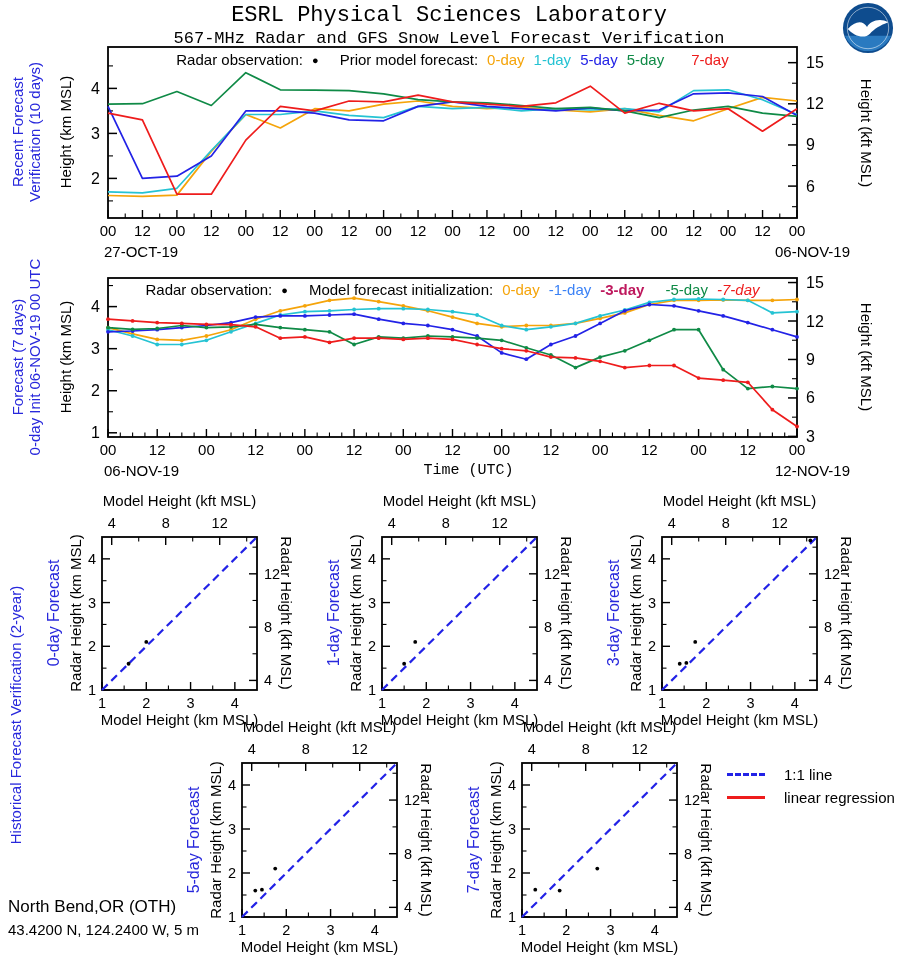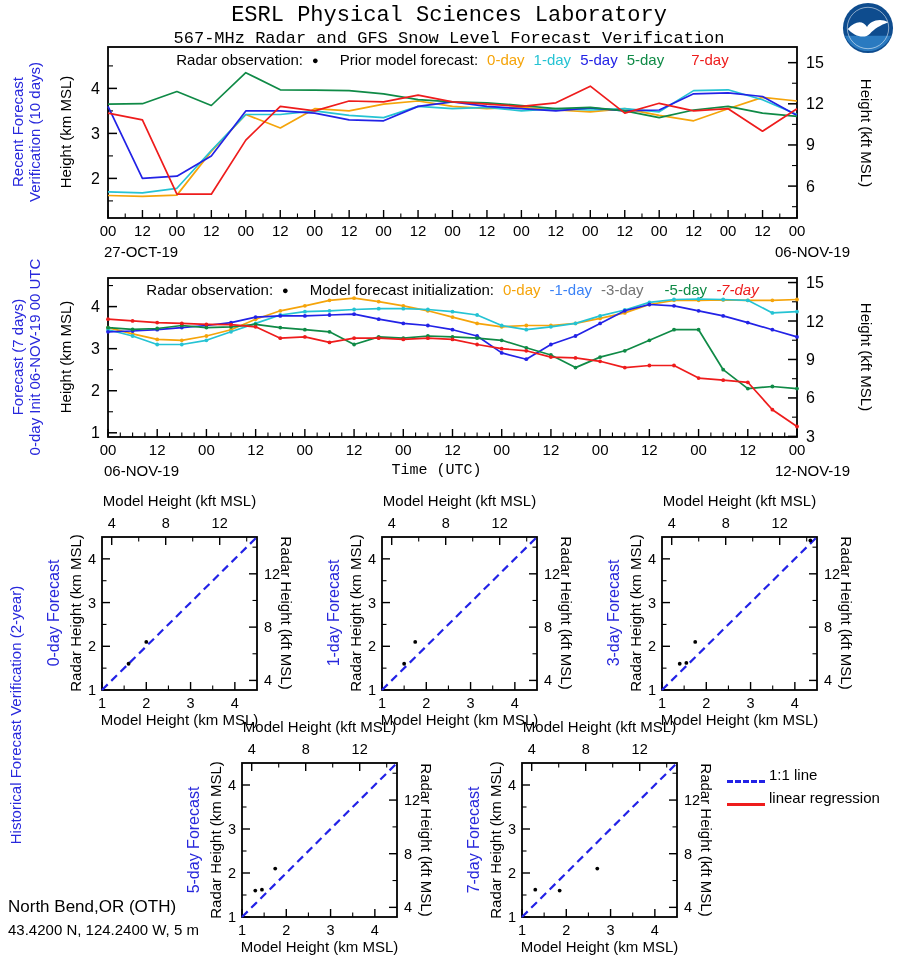--- a/index.html
+++ b/index.html
@@ -8,21 +8,21 @@
   .abs{position:absolute;}
   .ctr{text-align:center;font-family:Liberation Mono, monospace;}
   .title{left:0;top:3px;width:898px;font-size:22px;}
   .subtitle{left:0;top:29px;width:898px;font-size:17px;}
   .rot{position:absolute;white-space:nowrap;transform:translate(-50%,-50%) rotate(-90deg);text-align:center;font-size:15px;line-height:1.15;}
   .rot90{position:absolute;white-space:nowrap;transform:translate(-50%,-50%) rotate(90deg);text-align:center;font-size:15px;}
   .legend{position:absolute;display:flex;align-items:center;justify-content:center;font-size:15px;gap:9px;}
   .legend .dot{font-size:11px;}
   .datelbl{position:absolute;font-size:15px;}
   .toplbl,.botlbl{position:absolute;width:235px;text-align:center;font-size:15px;}
-  .sleg{position:absolute;display:flex;align-items:flex-end;gap:4px;font-size:15px;}
+  .sleg{position:absolute;display:flex;align-items:center;gap:19px;font-size:15px;}
   .samp{display:inline-block;width:38px;height:0;border-top:3px dashed #2222E6;}
   .samp.solid{border-top-style:solid;}
   svg text{font-family:"Liberation Sans","DejaVu Sans",sans-serif;}
   .station1{position:absolute;left:8px;top:897px;font-size:17px;}
   .station2{position:absolute;left:8px;top:921px;font-size:15px;}
   #chart-canvas{position:absolute;left:0;top:0;}
 </style>
 </head>
 <body>
 
@@ -630,26 +630,26 @@
     <div>0-day Init 06-NOV-19 00 UTC</div>
   </div>
   <div class="rot" style="left:66px;top:357px;">Height (km MSL)</div>
   <div class="rot90" style="left:866px;top:357px;">Height (kft MSL)</div>
   <div class="legend" style="left:108px;top:281px;width:689px;">
     <span>Radar observation:</span>
     <span class="dot">●</span>
     <span style="margin-left:12px">Model forecast initialization:</span>
     <span style="color: rgb(245, 164, 10);">0-day</span>
     <span style="color: #3b82f6;">-1-day</span>
-    <span style="color: #737373;">-3-day</span>
+    <span style="color: #be185d; font-weight: bold;">-3-day</span>
     <span style="color: rgb(15, 138, 70); margin-left: 12px;">-5-day</span>
     <span style="color: rgb(238, 28, 28); font-style: italic;">-7-day</span>
   </div>
   <div class="datelbl" style="left:104px;top:462px;">06-NOV-19</div>
-  <div class="datelbl ctr" style="left:92px;top:462px;width:689px;">Time (UTC)</div>
+  <div class="datelbl ctr" style="left:124px;top:462px;width:689px;">Time (UTC)</div>
   <div class="datelbl" style="left:700px;top:462px;width:150px;text-align:right;">12-NOV-19</div>
 
   <div class="rot" style="left: 16px; top: 715px; color: rgb(40, 40, 220);">Historical Forecast Verification (2-year)</div>
 
   <div class="toplbl" style="left:62px;top:492px;">Model Height (kft MSL)</div>
   <div class="rot" style="left: 54px; top: 613px; font-size: 16px; color: rgb(40, 40, 220);">0-day Forecast</div>
   <div class="rot" style="left:76px;top:613px;">Radar Height (km MSL)</div>
   <div class="rot90" style="left:286px;top:613px;">Radar Height (kft MSL)</div>
   <div class="botlbl" style="left:62px;top:711px;">Model Height (km MSL)</div>
 

